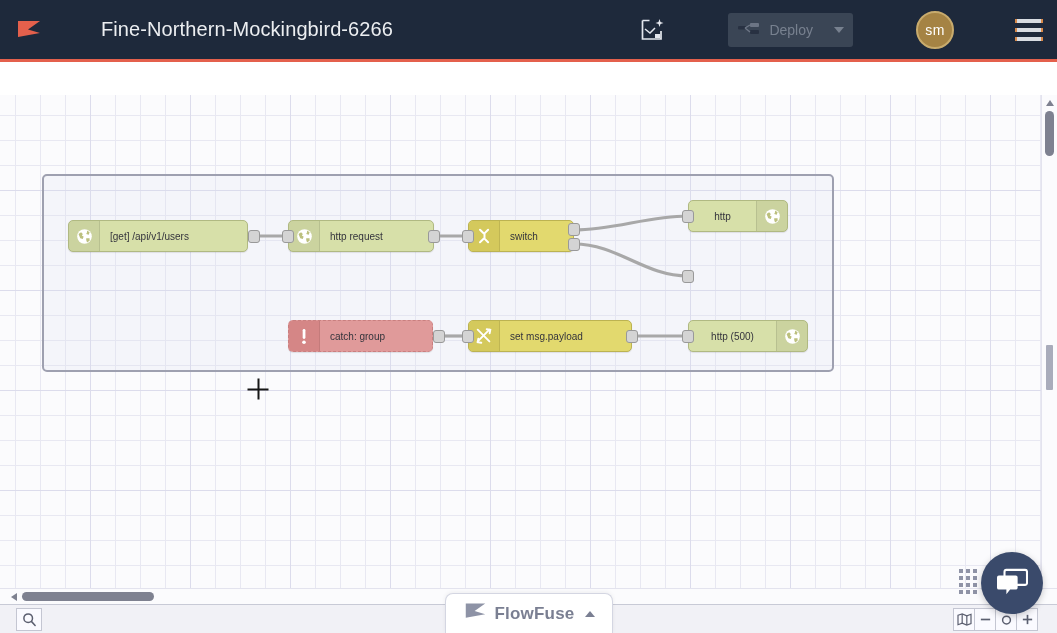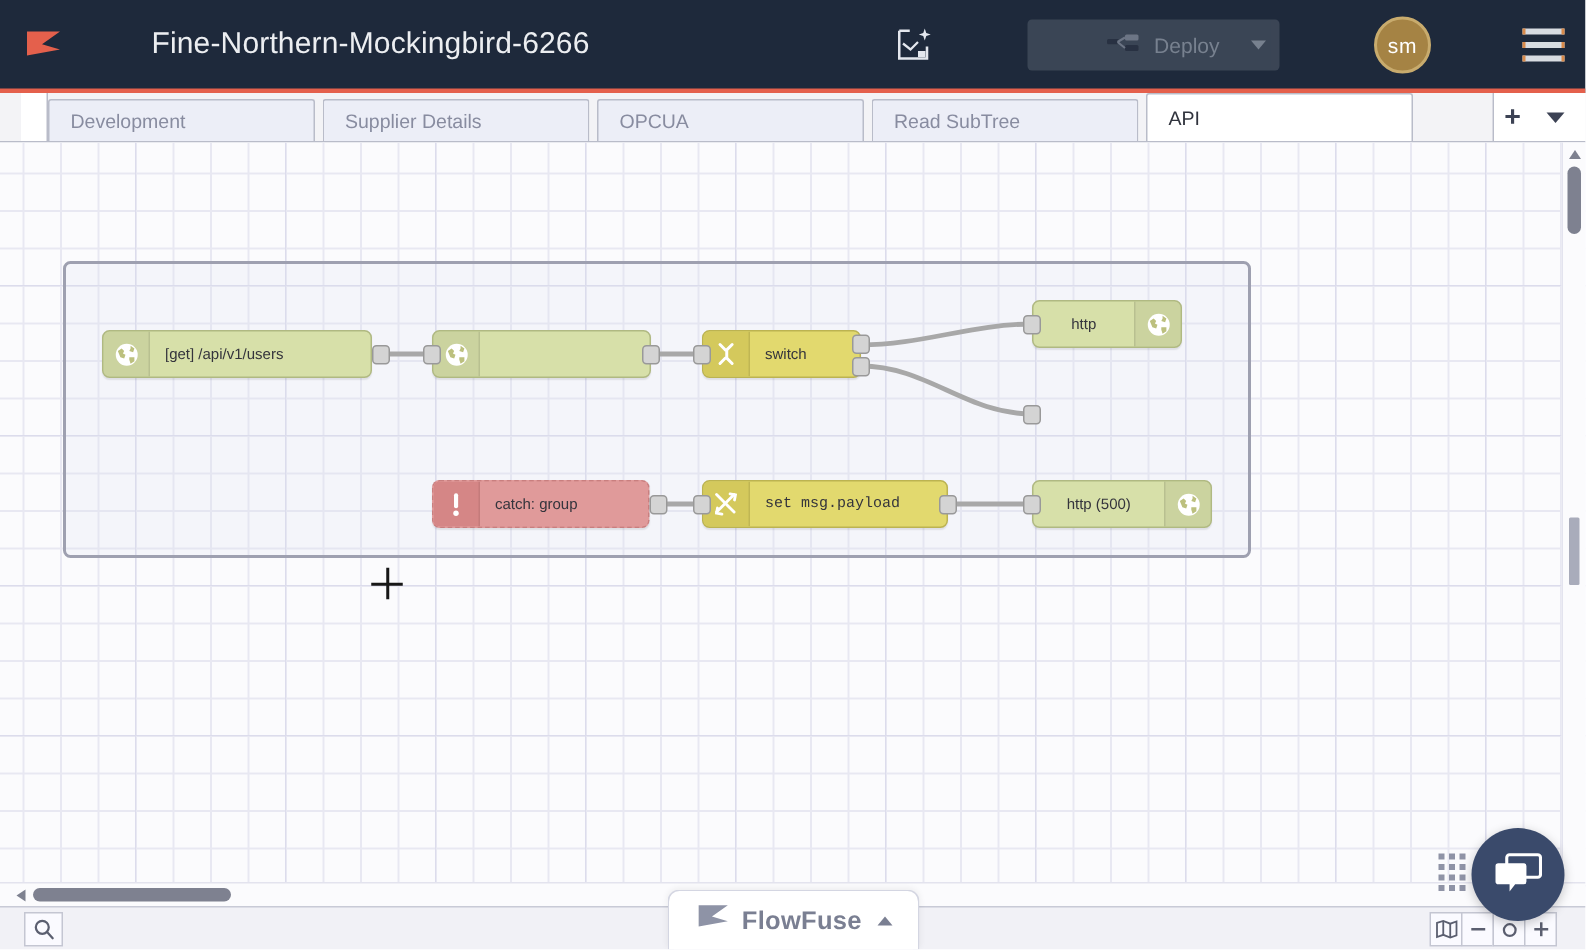--- a/index.html
+++ b/index.html
@@ -55,21 +55,20 @@
 
   .deploy-group {
     display: flex;
     align-items: stretch;
     height: 34px;
     margin-right: 18px;
     background: #46505f;
     border-radius: 3px;
     overflow: hidden;
     opacity: .72;
-    padding-left: 43px;
   }
   .deploy-main {
     display: flex; align-items: center;
     padding: 0 12px 0 10px;
     gap: 9px;
     cursor: default;
   }
   .deploy-label {
     color: #9aa3b0;
     font-size: 14px;
@@ -441,44 +440,20 @@
 
     <span class="avatar">sm</span>
 
     <span class="hamburger">
       <span></span>
         <span></span>
         <span></span>
     </span>
   </div>
 
-  <div class="tabbar">
-    <span class="tab-edge"></span>
-
-    <div class="tab">
-      <span>Development</span>
-    </div>
-    <div class="tab">
-      <span>Supplier Details</span>
-    </div>
-    <div class="tab">
-      <span>OPCUA</span>
-    </div>
-    <div class="tab">
-      <span>Read SubTree</span>
-    </div>
-    <div class="tab active">
-      <span>API</span>
-    </div>
-
-    <div class="tab-actions">
-      <span class="tab-add">+</span>
-      <span class="tab-menu-caret"></span>
-    </div>
-  </div>
 
   <div class="canvas-wrap">
     <div class="canvas-grid"></div>
     <div class="canvas-grid major"></div>
 
     <div class="node-group"></div>
 
     <svg class="wires">
       <g fill="none" stroke="#a8a8a8" stroke-width="3.2">
 
@@ -509,20 +484,21 @@
     <span class="port" style="left:248px; top:135px;"></span>
 
     <div class="node c-http" style="left:288px; top:125px; width:146px;">
       <span class="nicon left">
         <svg width="17" height="17" viewBox="0 0 20 20">
           <circle cx="10" cy="10" r="8.6" fill="#fff"></circle>
           <path d="M3 7 l3 -2 l2 2 l-1 2 l2 1 l-1 3 l-3 -1 z M13 3 l3 2 l-1 3 l-3 -1 l1 -2 z
                    M12 12 l4 0 l0 3 l-3 2 l-1 -3 z" fill="#bcc07e"></path>
         </svg>
       </span>
+      <span class="nbody">http request</span>
     </div>
     <span class="port" style="left:282px; top:135px;"></span>
     <span class="port" style="left:428px; top:135px;"></span>
 
     <div class="node c-switch" style="left:468px; top:125px; width:106px;">
       <span class="nicon left">
         <svg width="17" height="18" viewBox="0 0 18 20" fill="none" stroke="#fff" stroke-width="2.2" stroke-linecap="round">
           <path d="M13 3 L9 7 L9 13 L13 17"></path>
           <path d="M4 3 L8 7"></path>
           <path d="M4 17 L8 13"></path>
@@ -552,21 +528,21 @@
       <span class="nicon left">
         <svg width="8" height="19" viewBox="0 0 8 20">
           <rect x="2.6" y="2" width="2.9" height="10.5" rx="1.4" fill="#fff"></rect>
           <circle cx="4" cy="16" r="1.9" fill="#fff"></circle>
         </svg>
       </span>
       <span class="nbody">catch: group</span>
     </div>
     <span class="port" style="left:433px; top:235px;"></span>
 
-    <div class="node c-change" style="left:468px; top:225px; width:164px;font-family:Liberation Mono, monospace;">
+    <div class="node c-change" style="left:468px; top:225px; width:164px;">
       <span class="nicon left">
         <svg width="18" height="18" viewBox="0 0 20 20" fill="none" stroke="#fff" stroke-width="2.1" stroke-linecap="round">
           <path d="M3 3 L16 16"></path>
           <path d="M16 3 L3 16"></path>
           <path d="M13 2.5 L17 3.2 L16.3 7"></path>
           <path d="M7 17.5 L3 16.8 L3.7 13"></path>
         </svg>
       </span>
       <span class="nbody">set msg.payload</span>
     </div>

